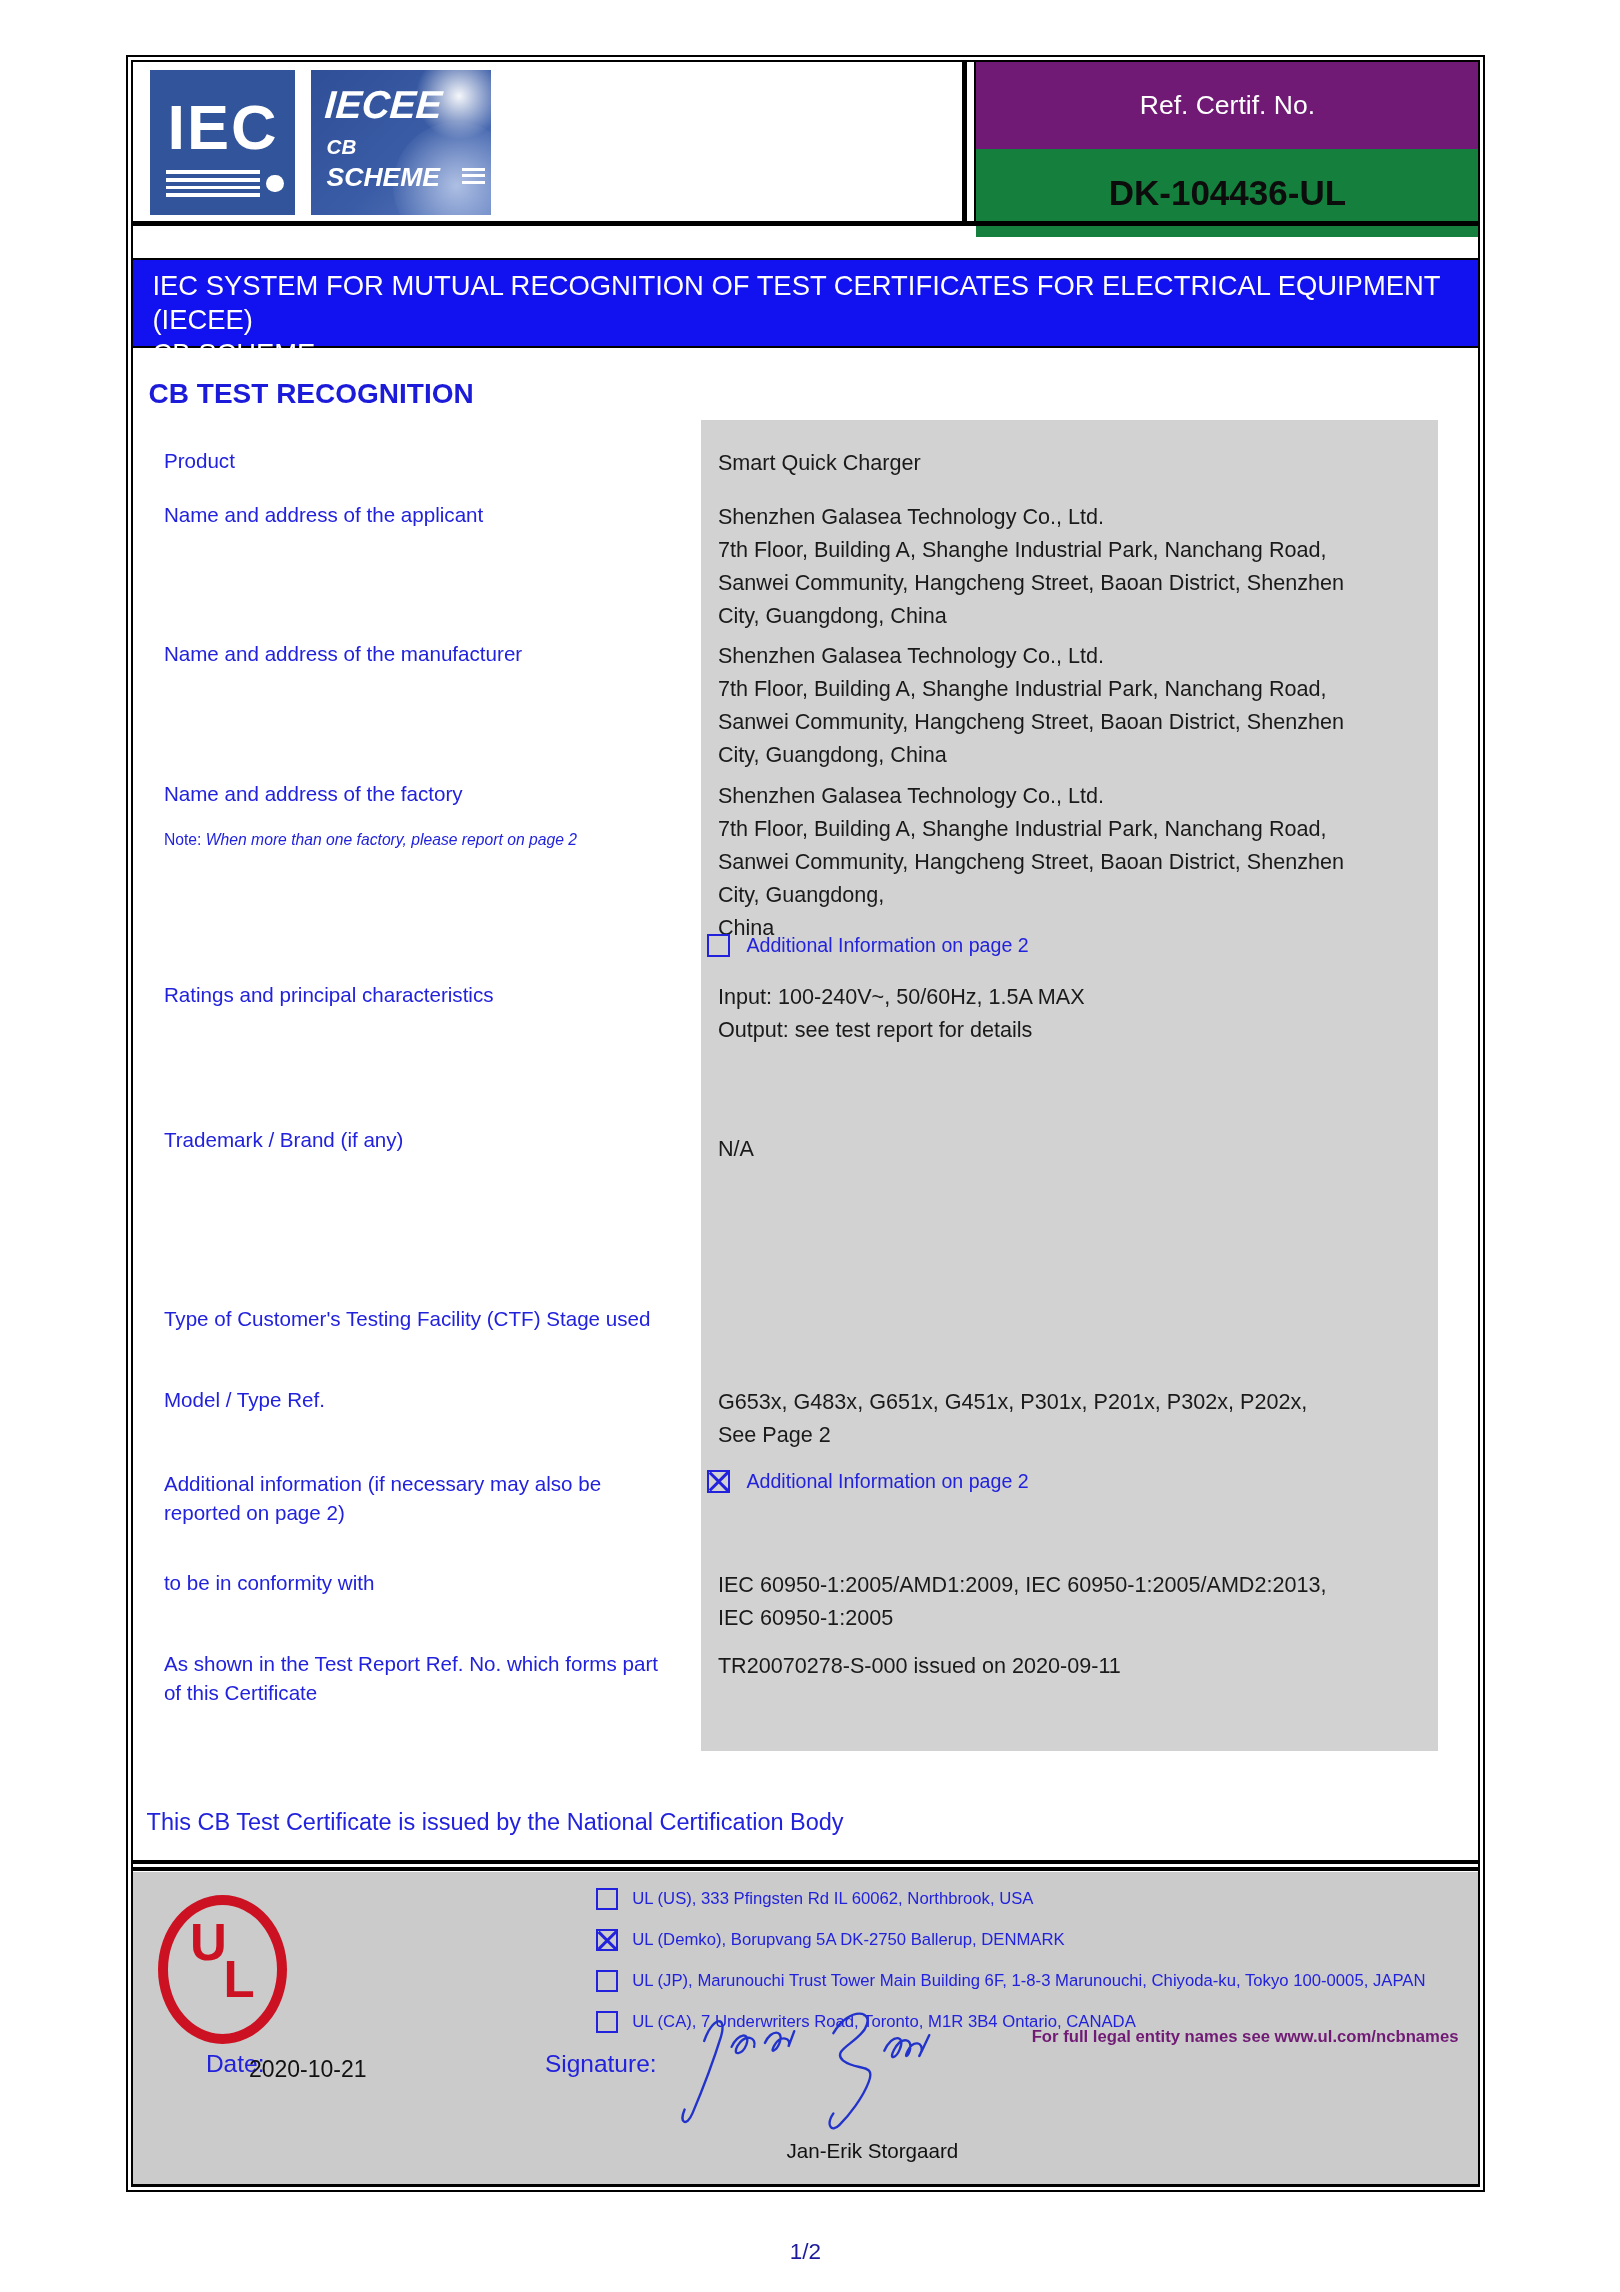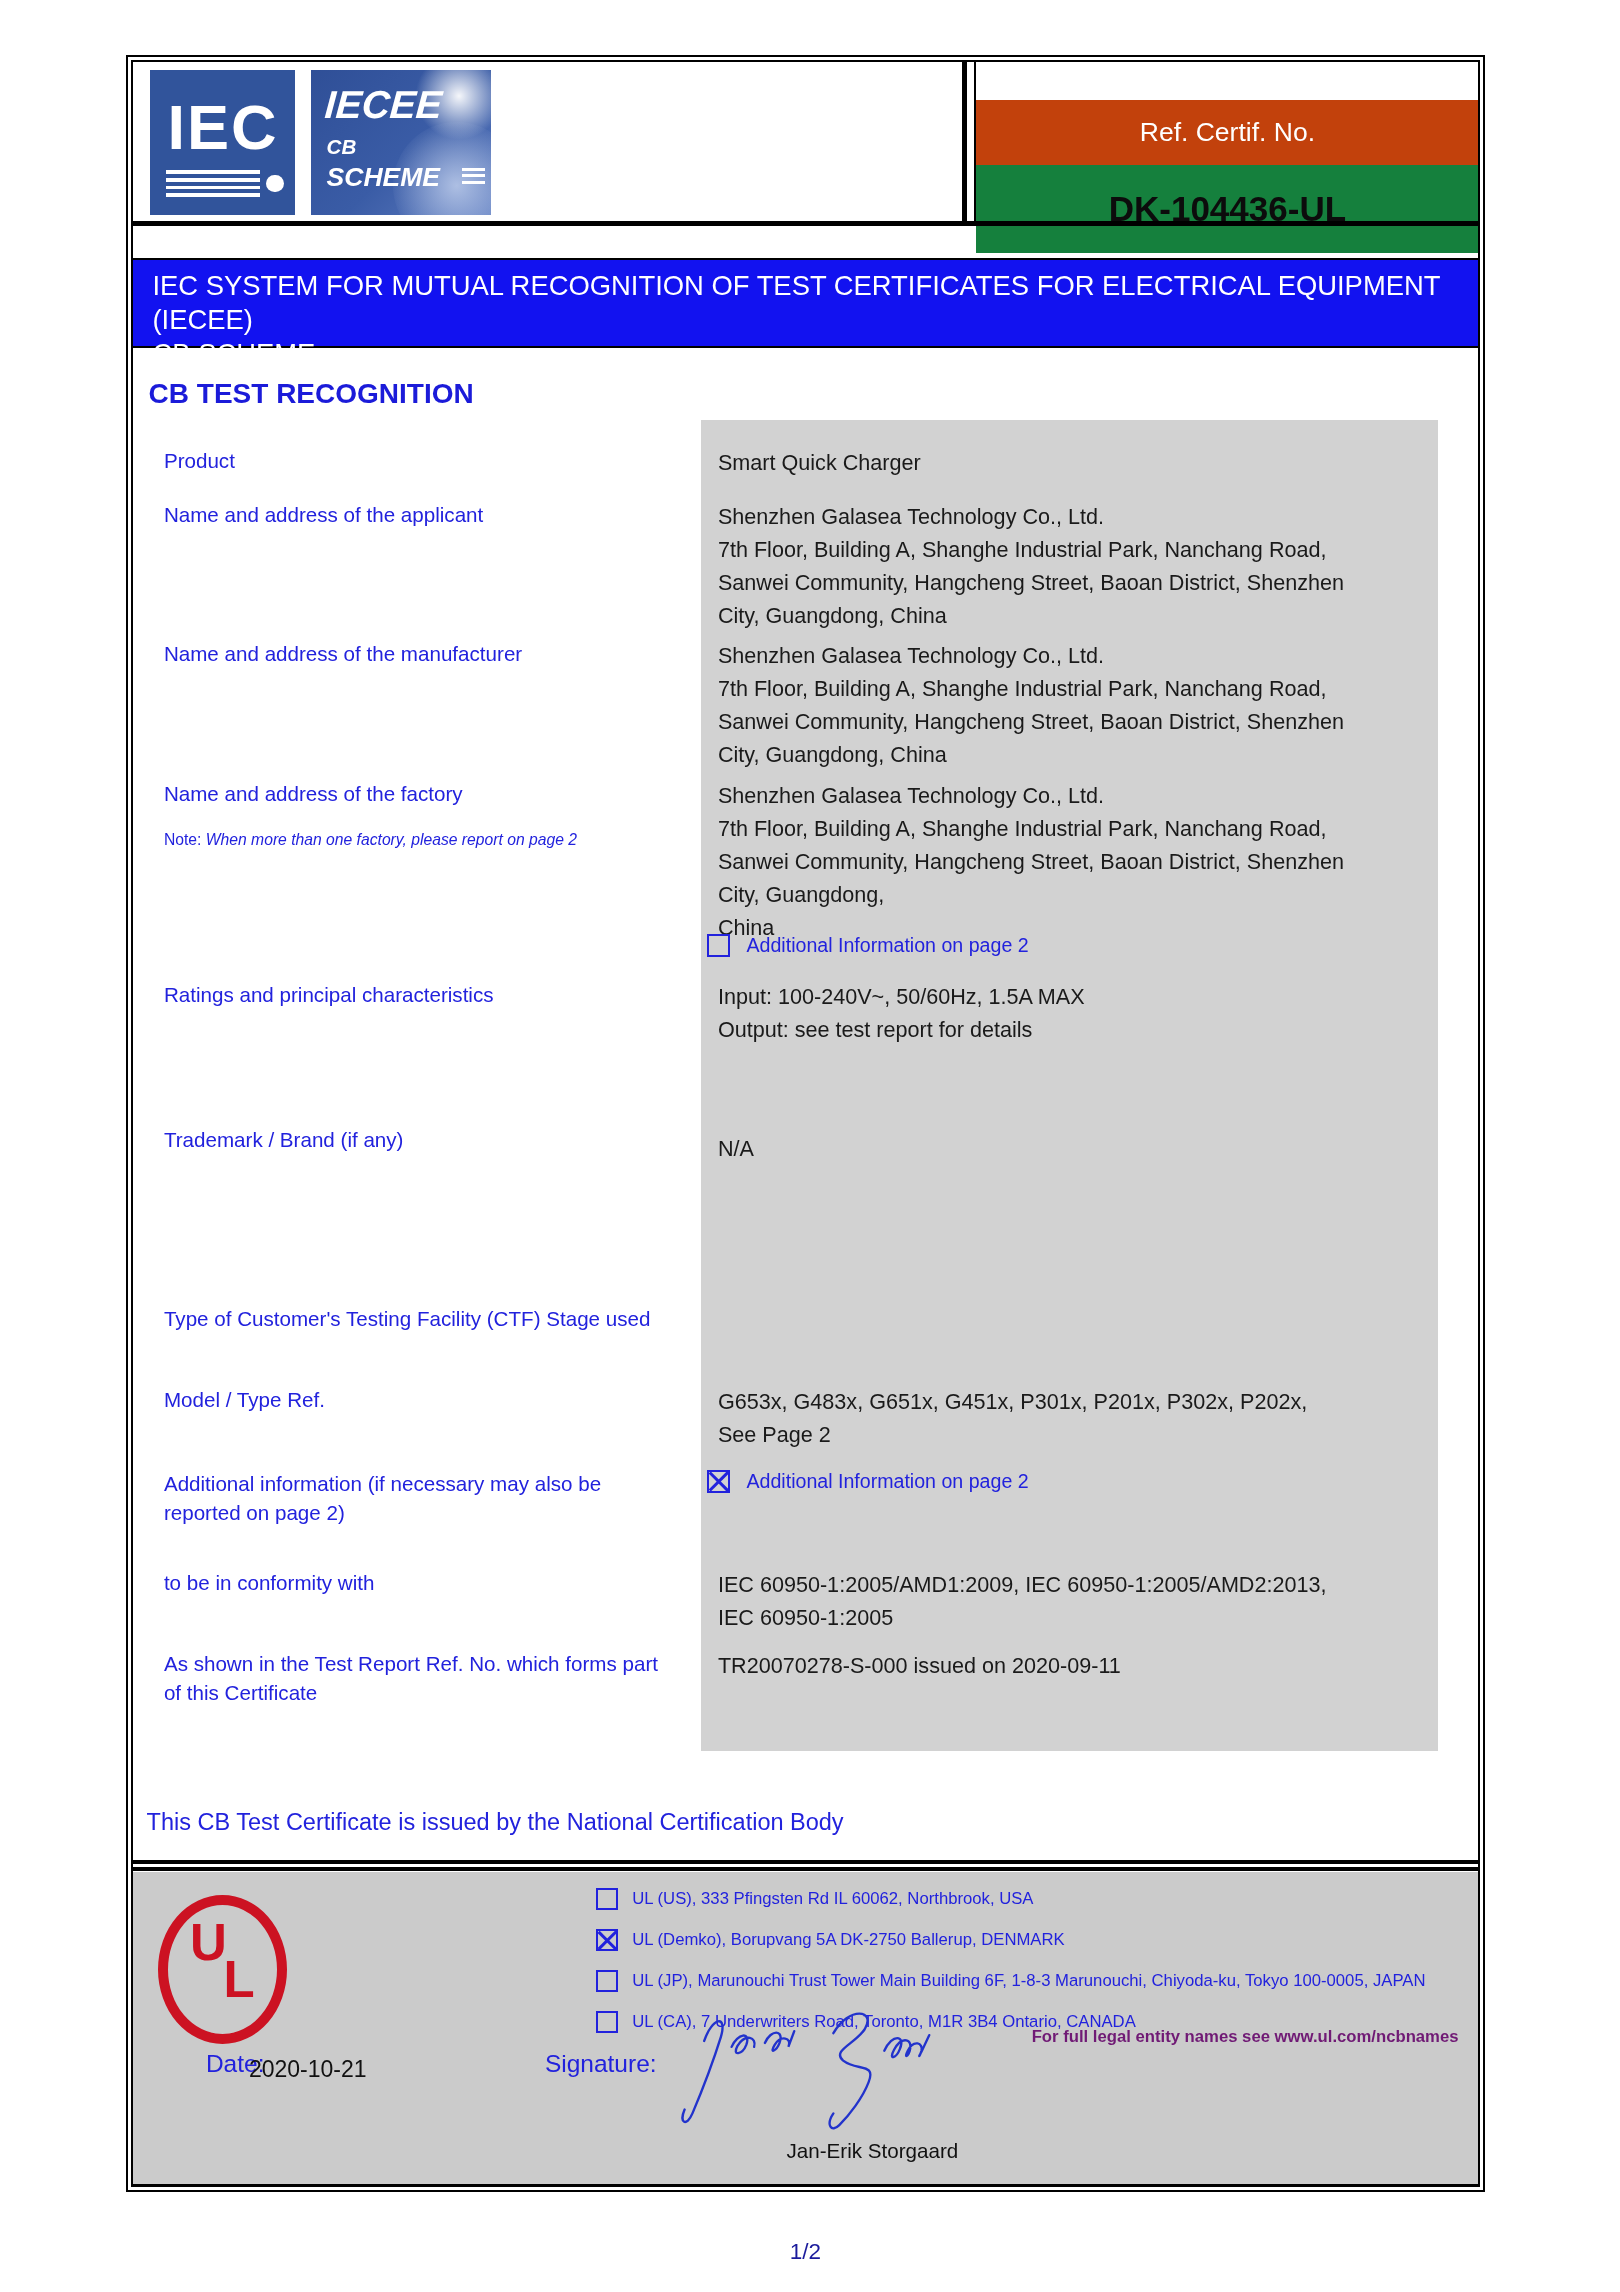--- a/index.html
+++ b/index.html
@@ -25,21 +25,21 @@
              background:radial-gradient(circle,rgba(255,255,255,.95) 0%,rgba(255,255,255,0) 70%);}
   .iecee-box::after{content:"";position:absolute;right:-29px;bottom:-34px;width:127px;height:127px;border-radius:50%;
              background:radial-gradient(circle,rgba(190,205,235,.85) 0%,rgba(190,205,235,0) 75%);}
   .iecee-t1{position:absolute;left:13.7px;top:13.7px;font-size:39px;font-weight:bold;font-style:italic;transform:skewX(-4deg);z-index:2;}
   .iecee-t2{position:absolute;left:15.7px;top:65px;font-size:20.6px;font-weight:bold;font-style:italic;z-index:2;}
   .iecee-t3{position:absolute;left:15.7px;top:92px;font-size:26.5px;font-weight:bold;font-style:italic;z-index:2;}
   .iecee-eq{position:absolute;right:5.9px;top:98px;z-index:2;}
   .iecee-eq div{width:23.5px;height:2.9px;background:#fff;margin-bottom:3.9px;}
   .vline{position:absolute;left:829px;top:0;width:4.9px;height:159px;background:#000;}
   .refbox{position:absolute;left:841px;top:0;width:505px;height:159px;border-left:2px solid #000;box-sizing:border-box;}
-  .refband{height:65px;background:#c2410c;color:#fff;font-size:26.5px;display:flex;align-items:center;justify-content:center;margin-top:38px;}
+  .refband{height:87px;background:#701a75;color:#fff;font-size:26.5px;display:flex;align-items:center;justify-content:center;}
   .refno{height:88px;background:#15803d;color:#0c0c0c;font-size:35px;font-weight:bold;display:flex;align-items:center;justify-content:center;}
   .hline{position:absolute;left:0;top:159px;right:0;height:4.9px;background:#000;}
 
   
   .banner{position:absolute;left:0;right:0;top:196px;height:90px;background:#1212f0;
           border-top:2px solid #000;border-bottom:2px solid #000;box-sizing:border-box;
           color:#fff;font-size:27.4px;line-height:34px;padding:8.8px 0 0 19.6px;}
   .title{position:absolute;left:15.7px;top:316px;color:#1b1bd9;font-size:28px;font-weight:bold;}
 
   

